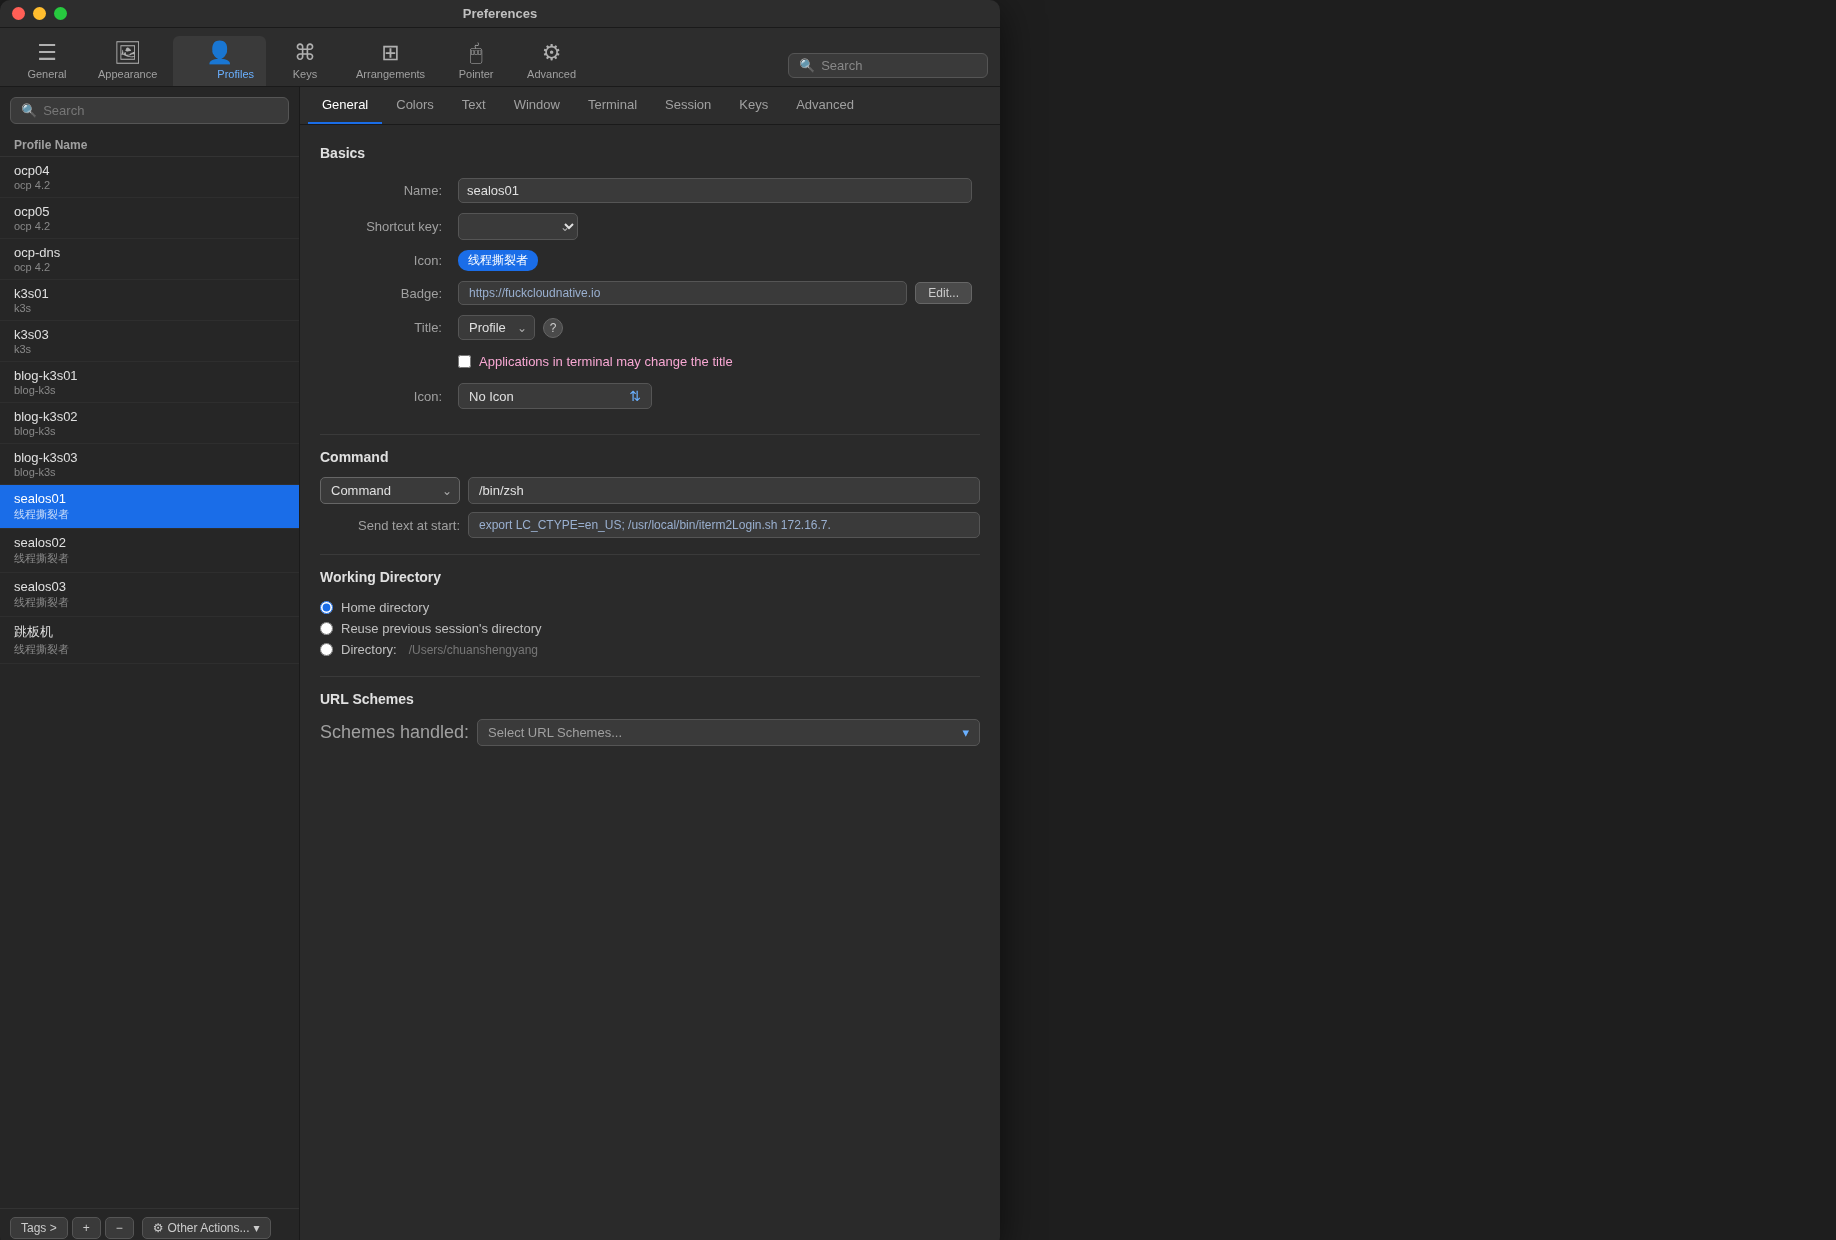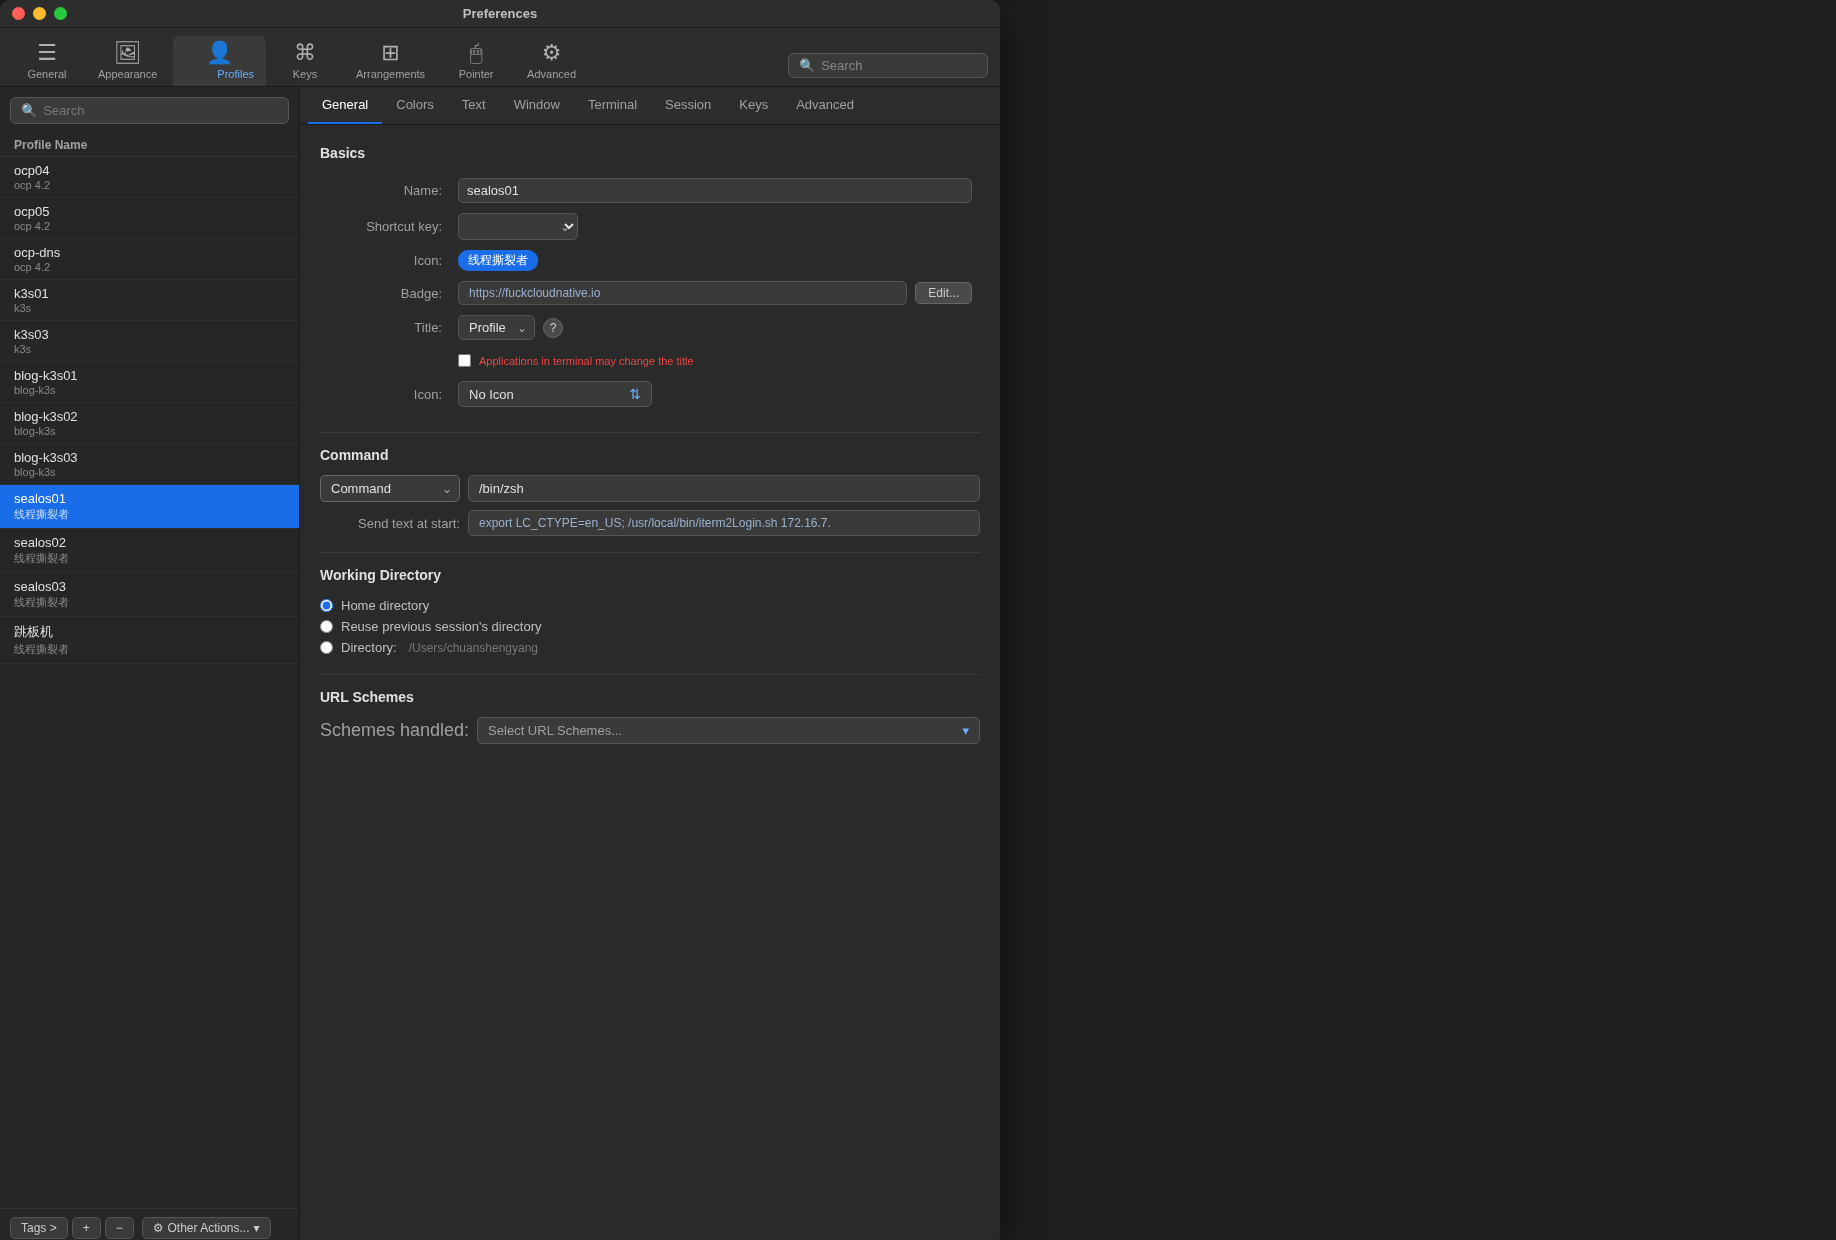--- a/index.html
+++ b/index.html
@@ -360,22 +360,22 @@
     }
 
     .checkbox-row {
       display: flex;
       align-items: center;
       gap: 8px;
       padding: 4px 0;
     }
     .checkbox-row input[type="checkbox"] { cursor: pointer; }
     .checkbox-label {
-      font-size: 11px;
-      color: #ef4444;
+      font-size: 13px;
+      color: #f9a8d4;
     }
 
     .icon-select {
       background: #3a3a3a;
       border: 1px solid #555;
       border-radius: 5px;
       color: #e0e0e0;
       font-size: 13px;
       padding: 4px 10px;
       display: flex;

